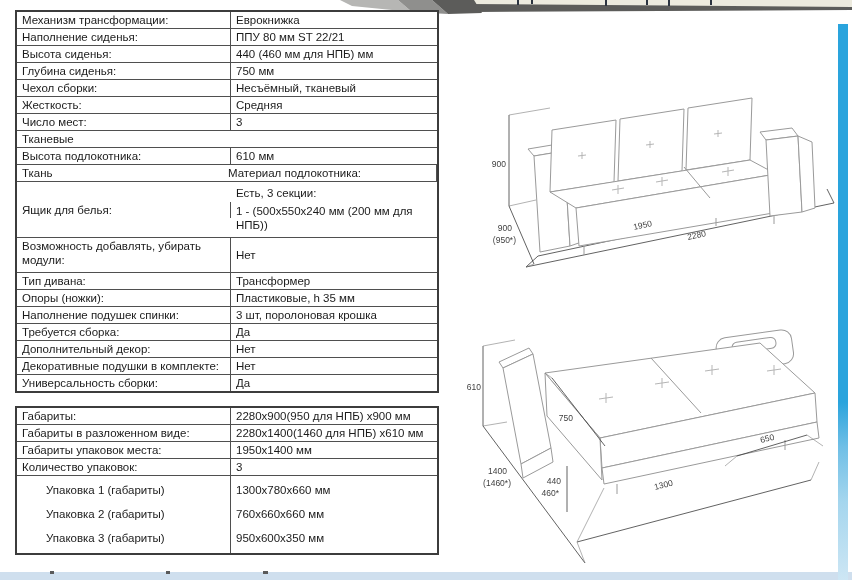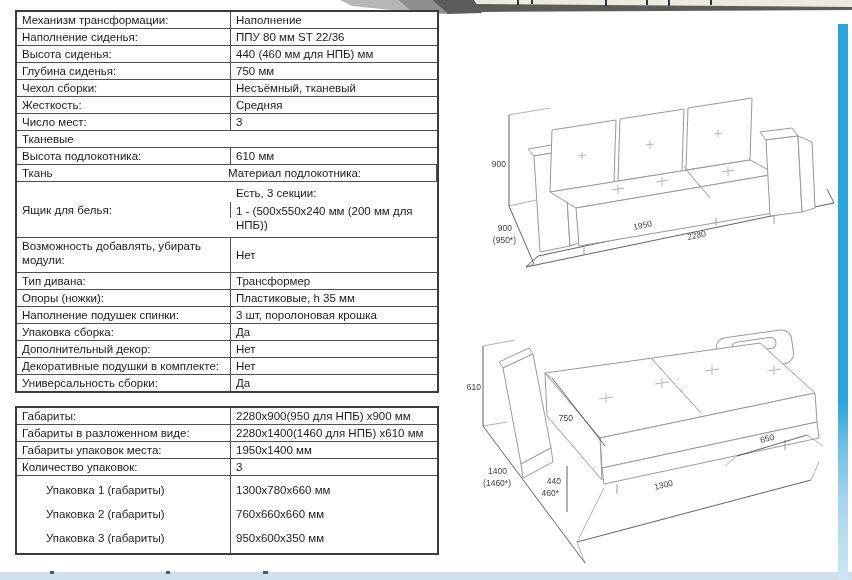--- a/index.html
+++ b/index.html
@@ -64,25 +64,25 @@
 
 <div class="foot-frag" style="left:50px;top:571px;width:4px"></div>
 <div class="foot-frag" style="left:166px;top:571px;width:4px"></div>
 <div class="foot-frag" style="left:263px;top:571px;width:5px"></div>
 
 <div class="doc-col">
 
   <div class="spec-table">
     <div class="trow first">
         <div class="tcell lbl">Механизм трансформации:</div>
-        <div class="tcell val">Наполнение</div>
+        <div class="tcell val">Еврокнижка</div>
       </div>
     <div class="trow">
         <div class="tcell lbl">Наполнение сиденья:</div>
-        <div class="tcell val">ППУ 80 мм ST 22/36</div>
+        <div class="tcell val">ППУ 80 мм ST 22/21</div>
       </div>
     <div class="trow">
         <div class="tcell lbl">Высота сиденья:</div>
         <div class="tcell val">440 (460 мм для НПБ) мм</div>
       </div>
     <div class="trow">
         <div class="tcell lbl">Глубина сиденья:</div>
         <div class="tcell val">750 мм</div>
       </div>
     <div class="trow">
@@ -125,21 +125,21 @@
       </div>
     <div class="trow">
         <div class="tcell lbl">Опоры (ножки):</div>
         <div class="tcell val">Пластиковые, h 35 мм</div>
       </div>
     <div class="trow">
         <div class="tcell lbl">Наполнение подушек спинки:</div>
         <div class="tcell val">3 шт, поролоновая крошка</div>
       </div>
     <div class="trow">
-        <div class="tcell lbl">Упаковка сборка:</div>
+        <div class="tcell lbl">Требуется сборка:</div>
         <div class="tcell val">Да</div>
       </div>
     <div class="trow">
         <div class="tcell lbl">Дополнительный декор:</div>
         <div class="tcell val">Нет</div>
       </div>
     <div class="trow">
         <div class="tcell lbl">Декоративные подушки в комплекте:</div>
         <div class="tcell val">Нет</div>
       </div>

